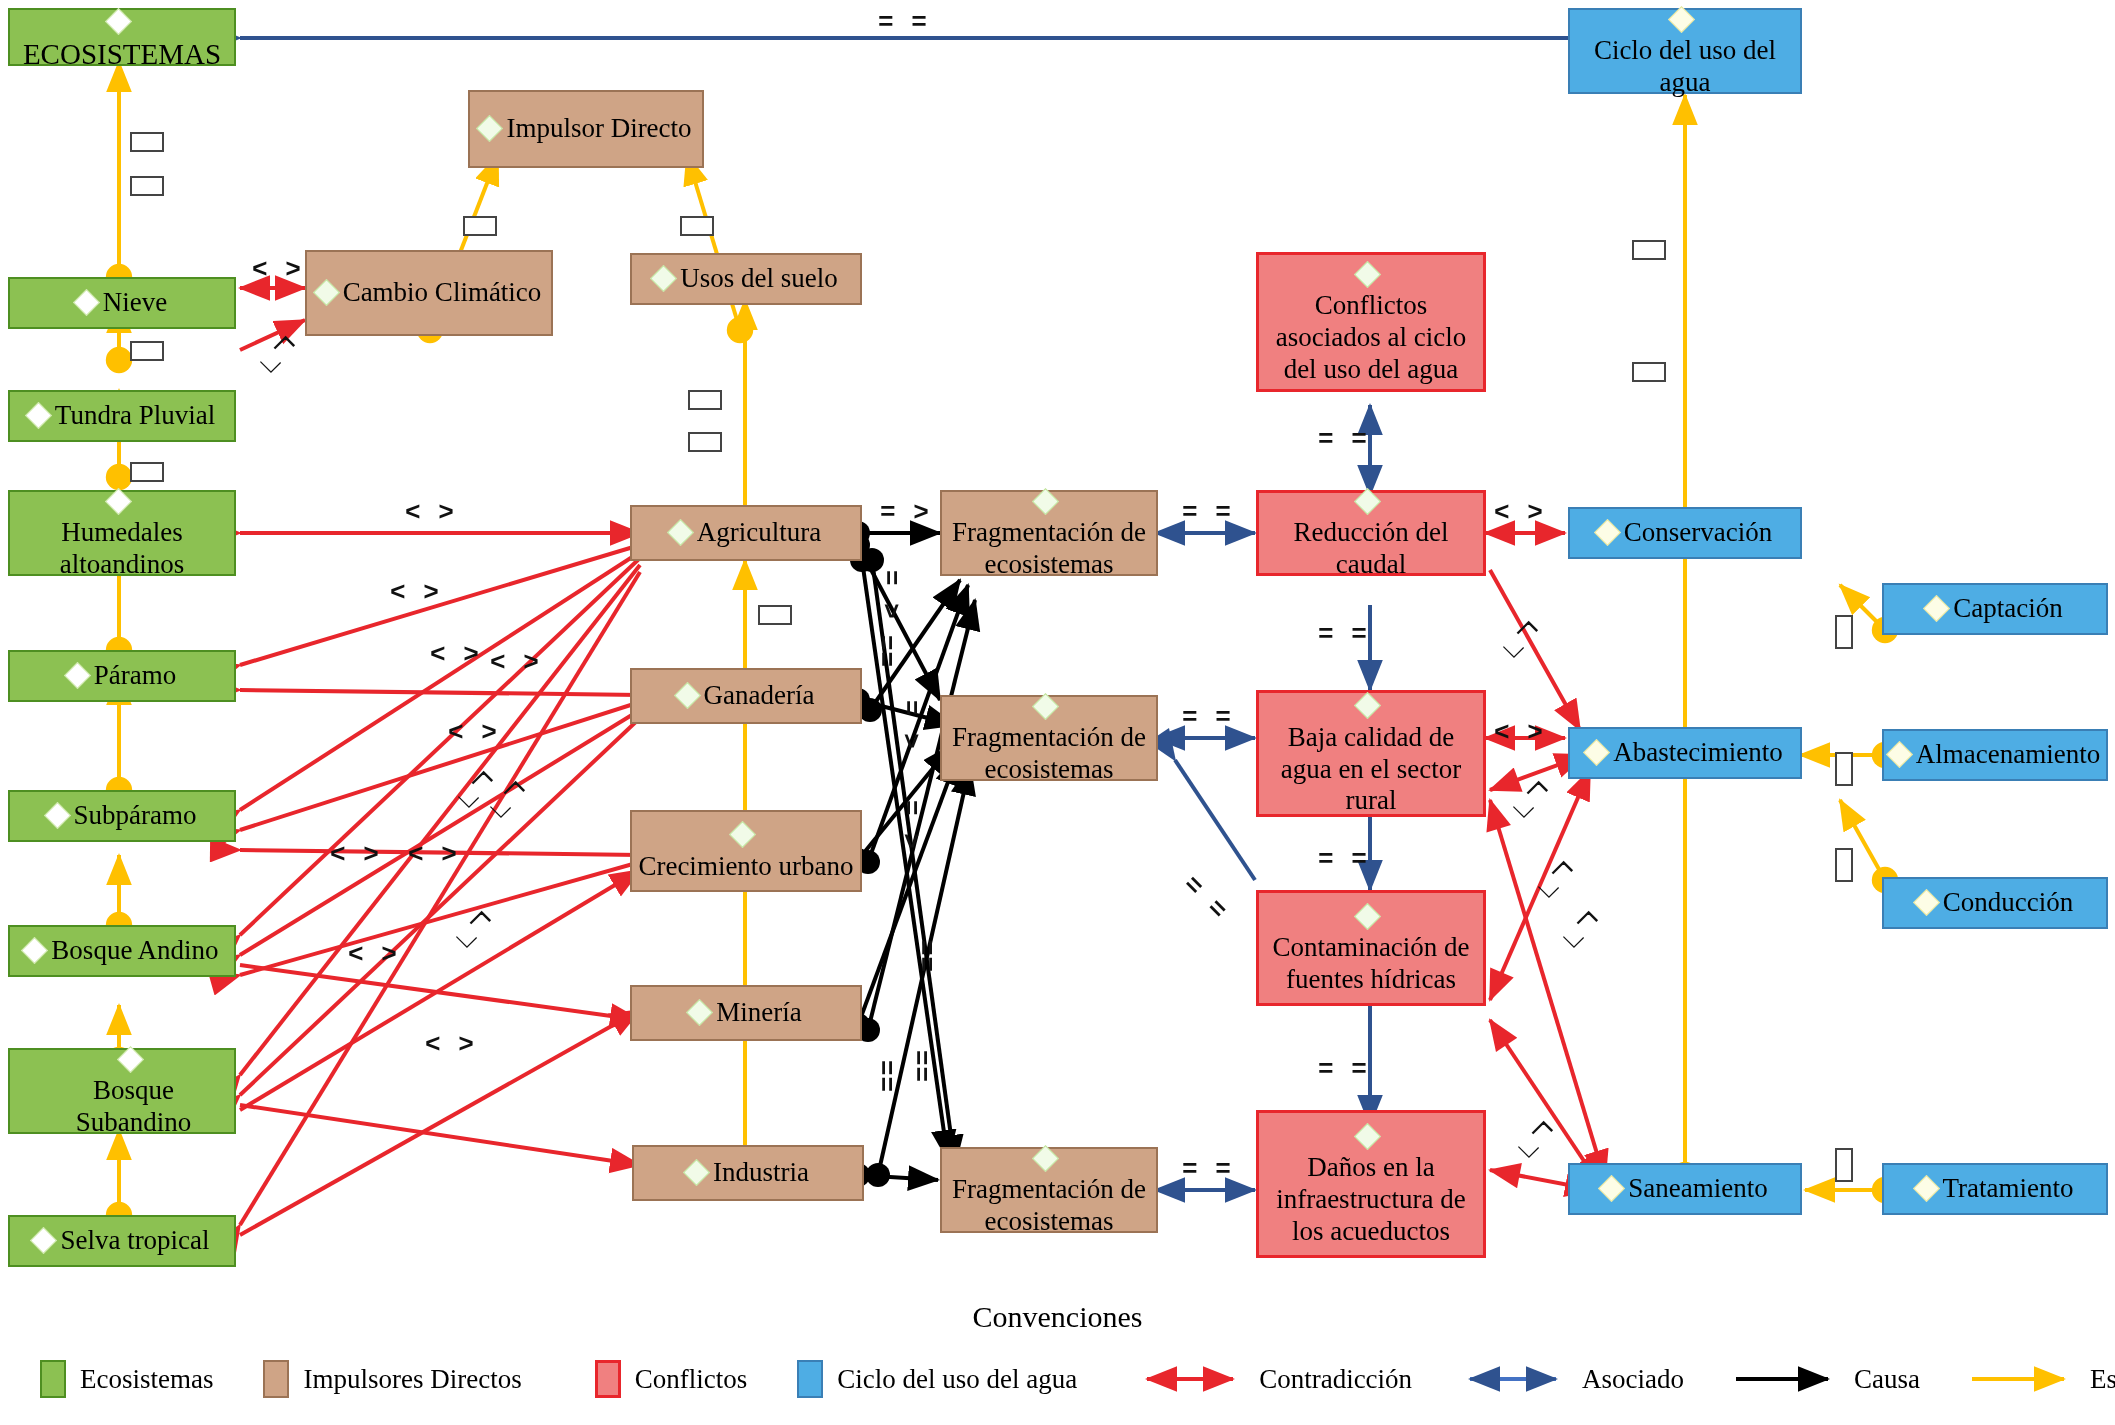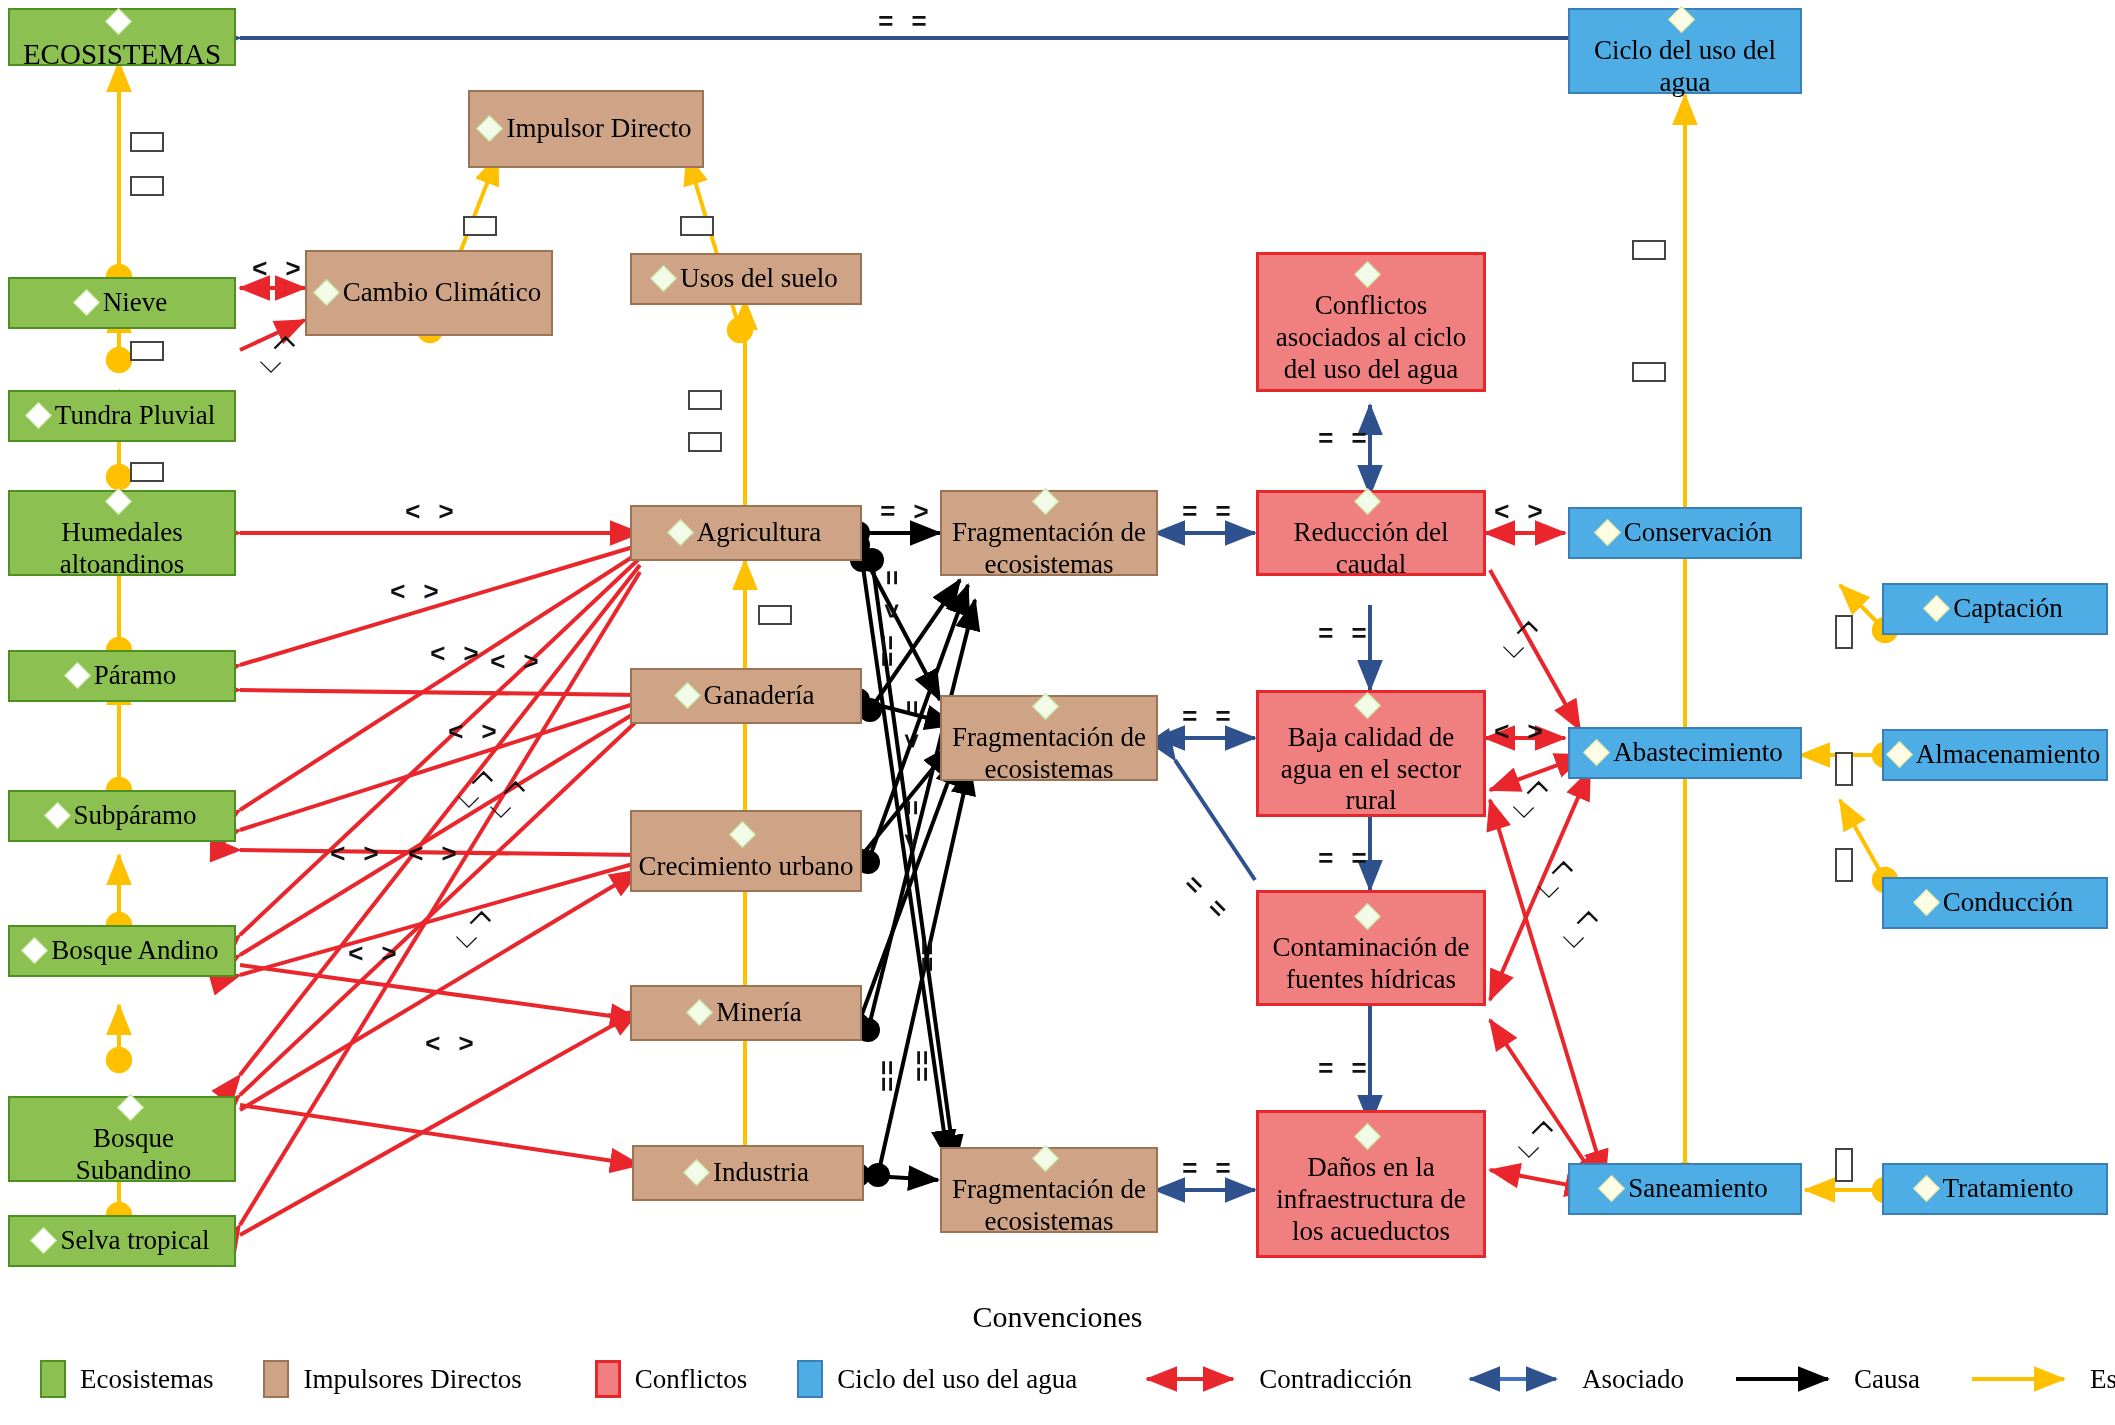--- a/index.html
+++ b/index.html
@@ -161,21 +161,21 @@
   </div>
   <div class="node eco" style="left:8px;top:650px;width:228px;height:52px;">
     <span><span class="dia"></span><span class="lbl">Páramo</span></span>
   </div>
   <div class="node eco" style="left:8px;top:790px;width:228px;height:52px;">
     <span><span class="dia"></span><span class="lbl">Subpáramo</span></span>
   </div>
   <div class="node eco" style="left:8px;top:925px;width:228px;height:52px;">
     <span><span class="dia"></span><span class="lbl">Bosque Andino</span></span>
   </div>
-  <div class="node eco" style="left:8px;top:1096px;width:228px;height:86px;padding-left:23px;">
+  <div class="node eco" style="left:8px;top:1048px;width:228px;height:86px;padding-left:23px;">
     <span><span class="dia"></span><span class="lbl">Bosque Subandino</span></span>
   </div>
   <div class="node eco" style="left:8px;top:1215px;width:228px;height:52px;">
     <span><span class="dia"></span><span class="lbl">Selva tropical</span></span>
   </div>
 
   <div class="node imp" style="left:468px;top:90px;width:236px;height:78px;">
     <span><span class="dia"></span><span class="lbl">Impulsor Directo</span></span>
   </div>
   <div class="node imp" style="left:305px;top:250px;width:248px;height:86px;">

